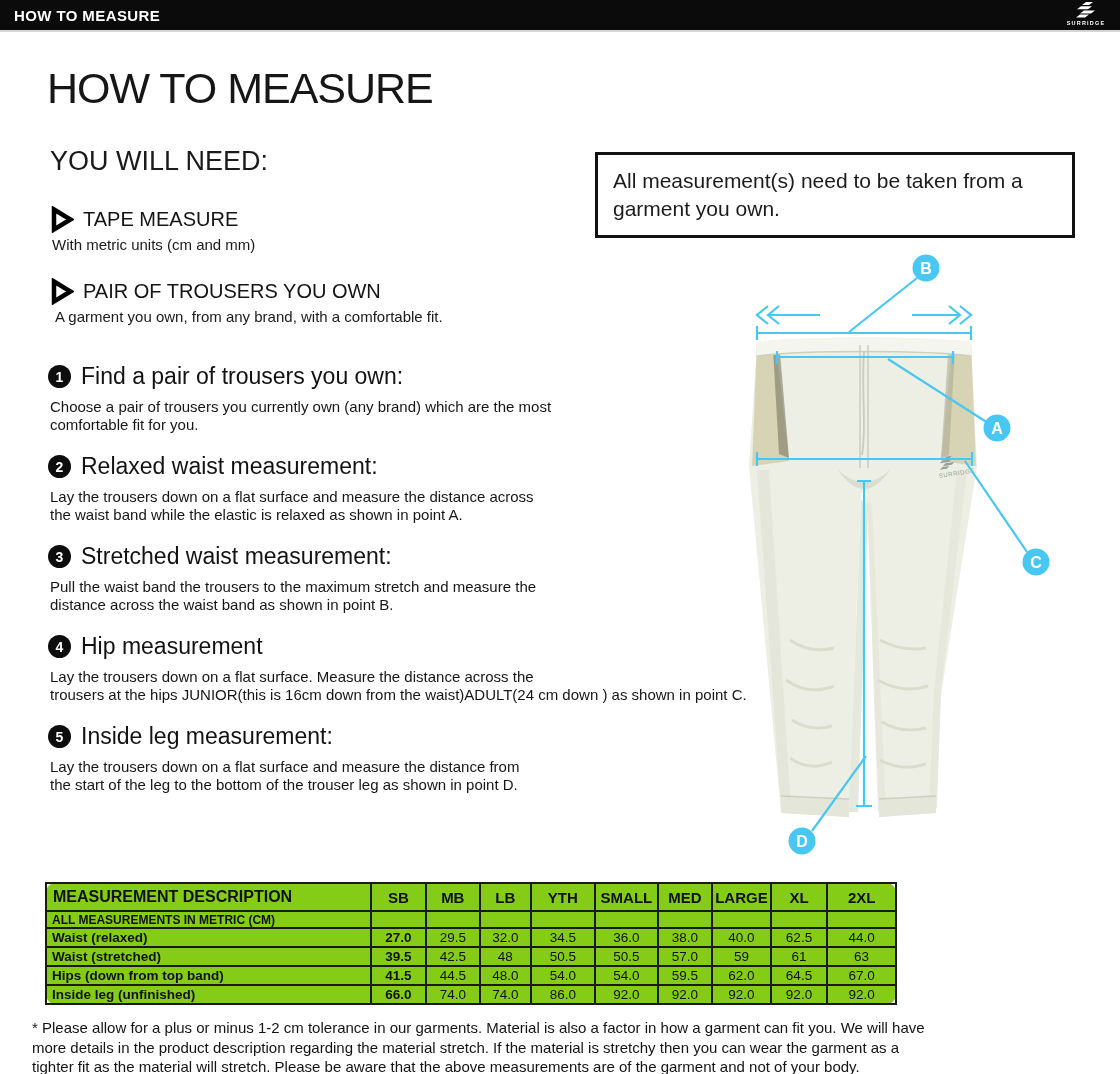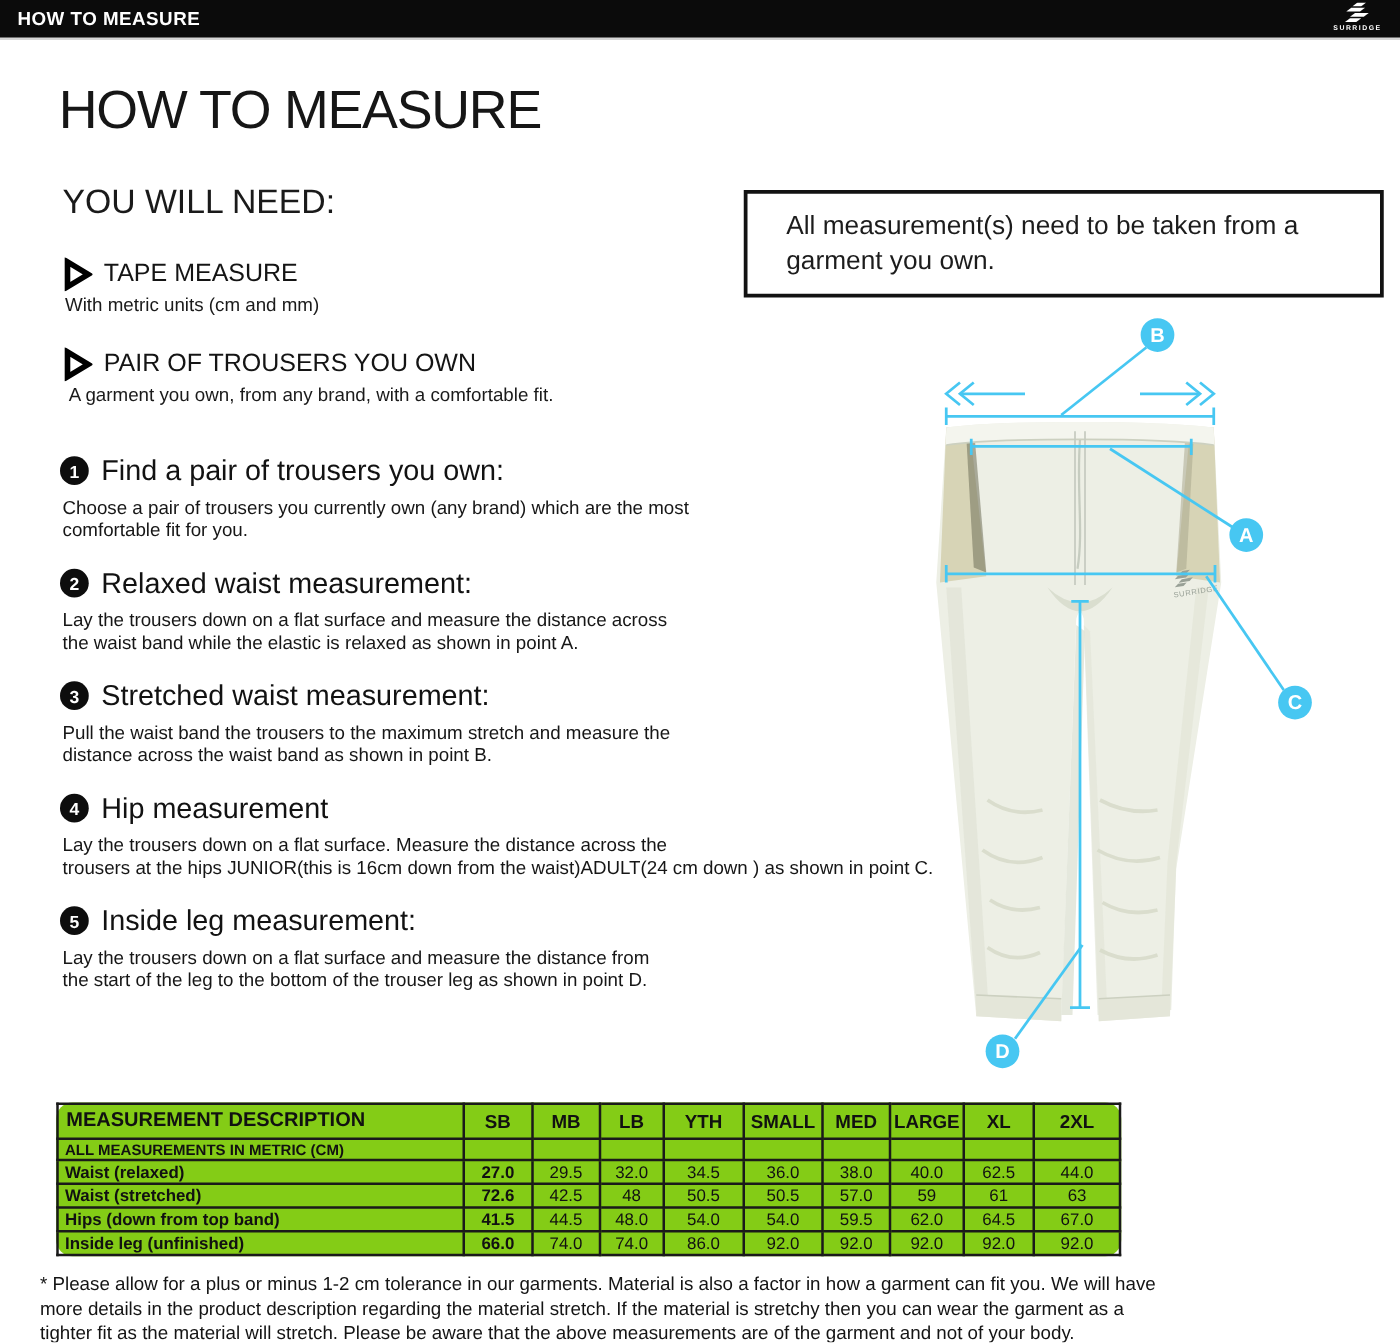--- a/index.html
+++ b/index.html
@@ -23,21 +23,21 @@
   .req-sub{font-size:15px;color:#1a1a1a;margin-top:3px;margin-left:2px;}
   
   .step{position:absolute;left:48px;width:740px;}
   .step-head{display:flex;align-items:center;gap:10px;}
   .badge{width:23px;height:23px;border-radius:50%;background:#0d0d0d;color:#fff;font-size:14px;
          font-weight:700;display:flex;align-items:center;justify-content:center;flex:0 0 23px;}
   .step-title{font-size:23px;font-weight:400;color:#121212;}
   .step-body{margin:8px 0 0 2px;font-size:15px;line-height:18px;color:#161616;white-space:pre-line;width:720px;}
   
   .callout{position:absolute;left:595px;top:152px;width:444px;border:3px solid #121212;
-           padding:12px 31px;font-size:21px;line-height:28px;color:#1c1c1c;background:#fff;}
+           padding:12px 15px;font-size:21px;line-height:28px;color:#1c1c1c;background:#fff;}
   
   .sc-title{position:absolute;left:47px;top:820px;font-size:38px;font-weight:400;letter-spacing:-1px;color:#161616;}
   .sc-note{position:absolute;left:255px;top:882px;font-size:15px;color:#1a1a1a;}
   table.size{position:absolute;left:45px;top:882px;border-collapse:collapse;table-layout:fixed;
              width:852px;background:#84cc16;border-radius:13px;}
   table.size th,table.size td{border:2px solid #1a1a1a;overflow:hidden;white-space:nowrap;}
   table.size th{font-size:15px;font-weight:700;text-align:center;height:26px;padding:0 2px;}
   table.size th.desc{text-align:left;padding-left:6px;font-size:16px;}
   table.size td{font-size:13.5px;text-align:center;height:17px;padding:0 2px;color:#111;}
   table.size tr.subheader td{height:15px;}
@@ -281,21 +281,21 @@
           <td>32.0</td>
           <td>34.5</td>
           <td>36.0</td>
           <td>38.0</td>
           <td>40.0</td>
           <td>62.5</td>
           <td>44.0</td>
         </tr>
         <tr>
           <td class="desc">Waist (stretched)</td>
-          <td class="b1">72.6</td>
+          <td class="b1">39.5</td>
           <td>42.5</td>
           <td>48</td>
           <td>50.5</td>
           <td>50.5</td>
           <td>57.0</td>
           <td>59</td>
           <td>61</td>
           <td>63</td>
         </tr>
         <tr>

